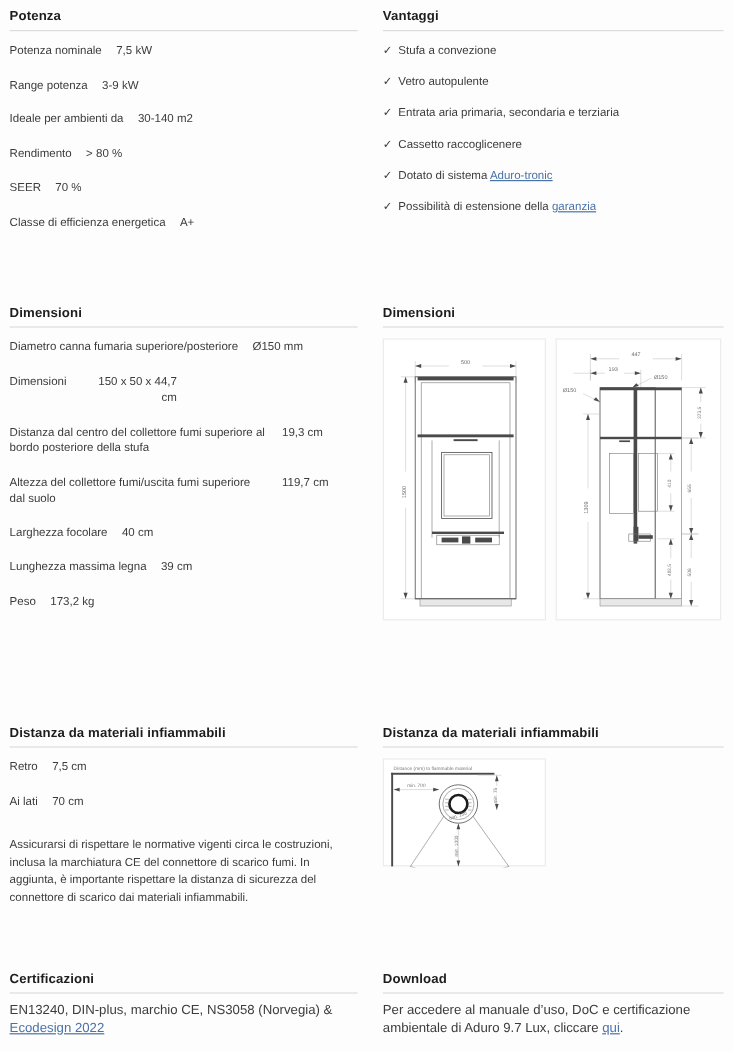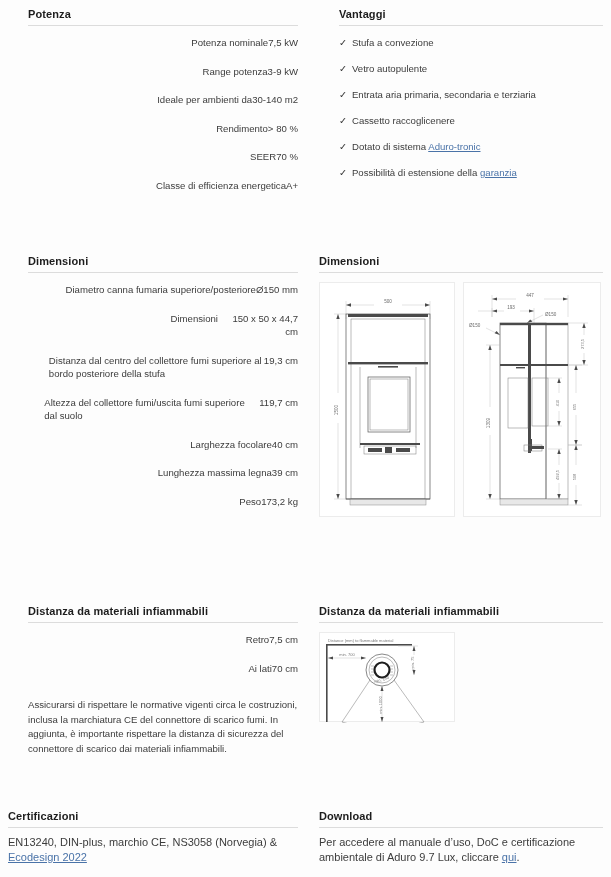--- a/index.html
+++ b/index.html
@@ -29,28 +29,29 @@
   
   .sec-title {
     font-size: 11px;
     font-weight: bold;
     color: #1d1d1d;
     letter-spacing: .1px;
     padding: 0 0 5px 0;
     border-bottom: 1px solid #dcdcdc;
     margin: 0;
   }
-  .sec { margin-bottom: 0; margin-left: 20px; }
+  .sec { margin-bottom: 0; }
 
   
   .rows { margin-top: 2px; }
   .row {
     display: flex;
     align-items: flex-start;
-    justify-content: flex-end;
+    justify-content: flex-start;
+    gap: 12px;
     padding: 8px 0 7px 0;
     font-size: 9.6px;
     line-height: 13.5px;
   }
   .row .lbl { color: #3c3c3c; max-width: 215px; }
   .row .val {
     color: #3c3c3c;
     text-align: right;
     white-space: normal;
     max-width: 95px;

